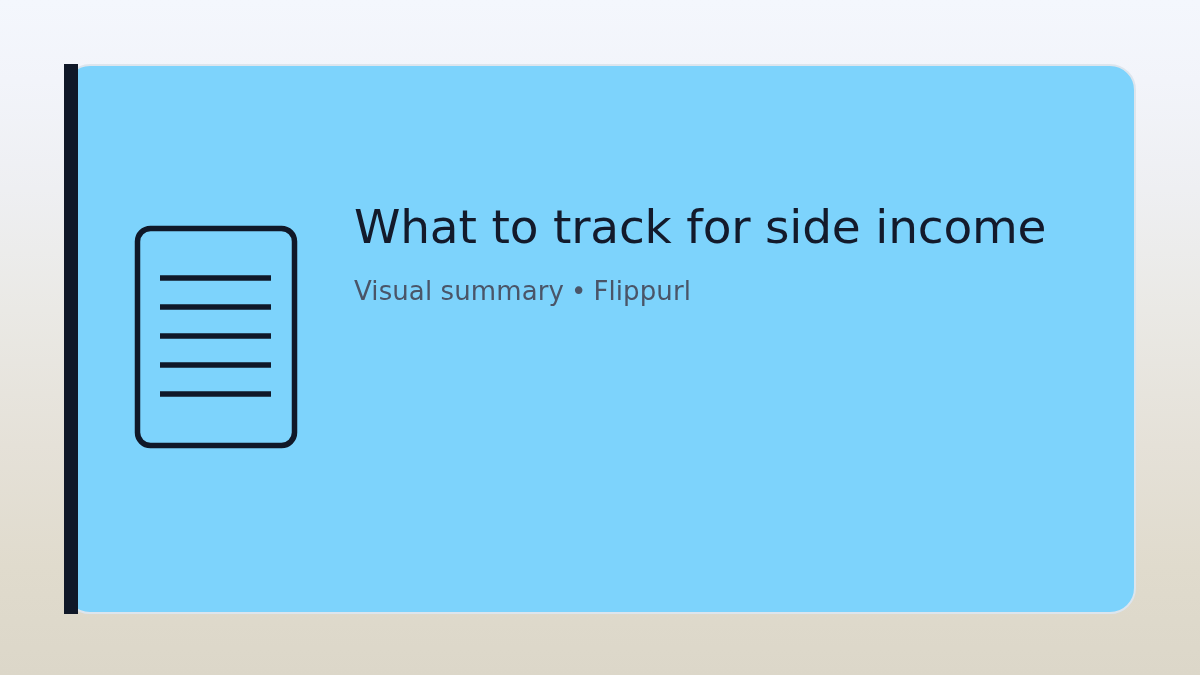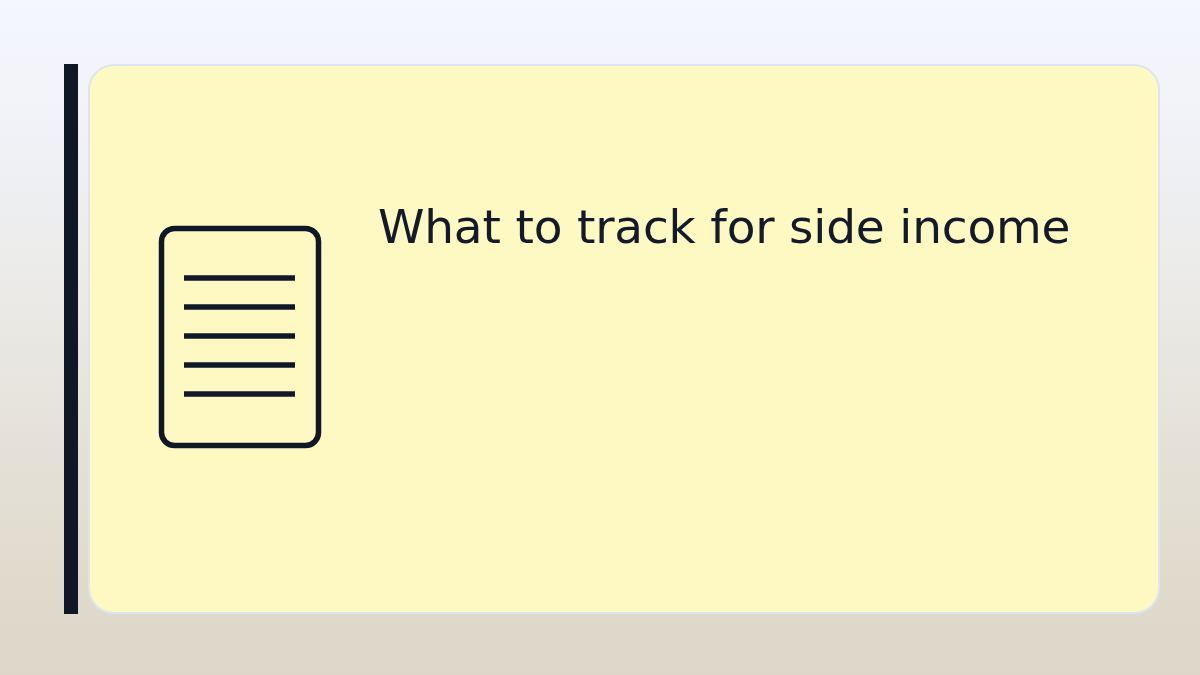--- a/index.html
+++ b/index.html
@@ -23,25 +23,24 @@
     position: relative;
   }
 
   
   .slide-card {
     position: absolute;
     left: 64px;
     top: 64px;
     width: 1072px;
     height: 550px;
-    background: #fef9c3;
+    background: #7dd3fc;
     border: 2px solid #dde5ed;
     border-radius: 26px;
     overflow: hidden;
-    margin-left: 24px;
   }
 
   
   .accent-bar {
     position: absolute;
     left: 64px;
     top: 64px;
     width: 14px;
     height: 550px;
     background: #101828;
@@ -122,16 +121,19 @@
           <line x1="26" y1="82" x2="137" y2="82"></line>
           <line x1="26" y1="111" x2="137" y2="111"></line>
           <line x1="26" y1="140" x2="137" y2="140"></line>
           <line x1="26" y1="169" x2="137" y2="169"></line>
         </g>
       </svg>
     </div>
 
     <div class="text-block">
       <h1 class="slide-title">What to track for side income</h1>
+      <div class="slide-subtitle">
+        <span>Visual summary</span><span class="sub-sep">•</span><span>Flippurl</span>
+      </div>
     </div>
 
   </div>
 </div>
 
 </body></html>

